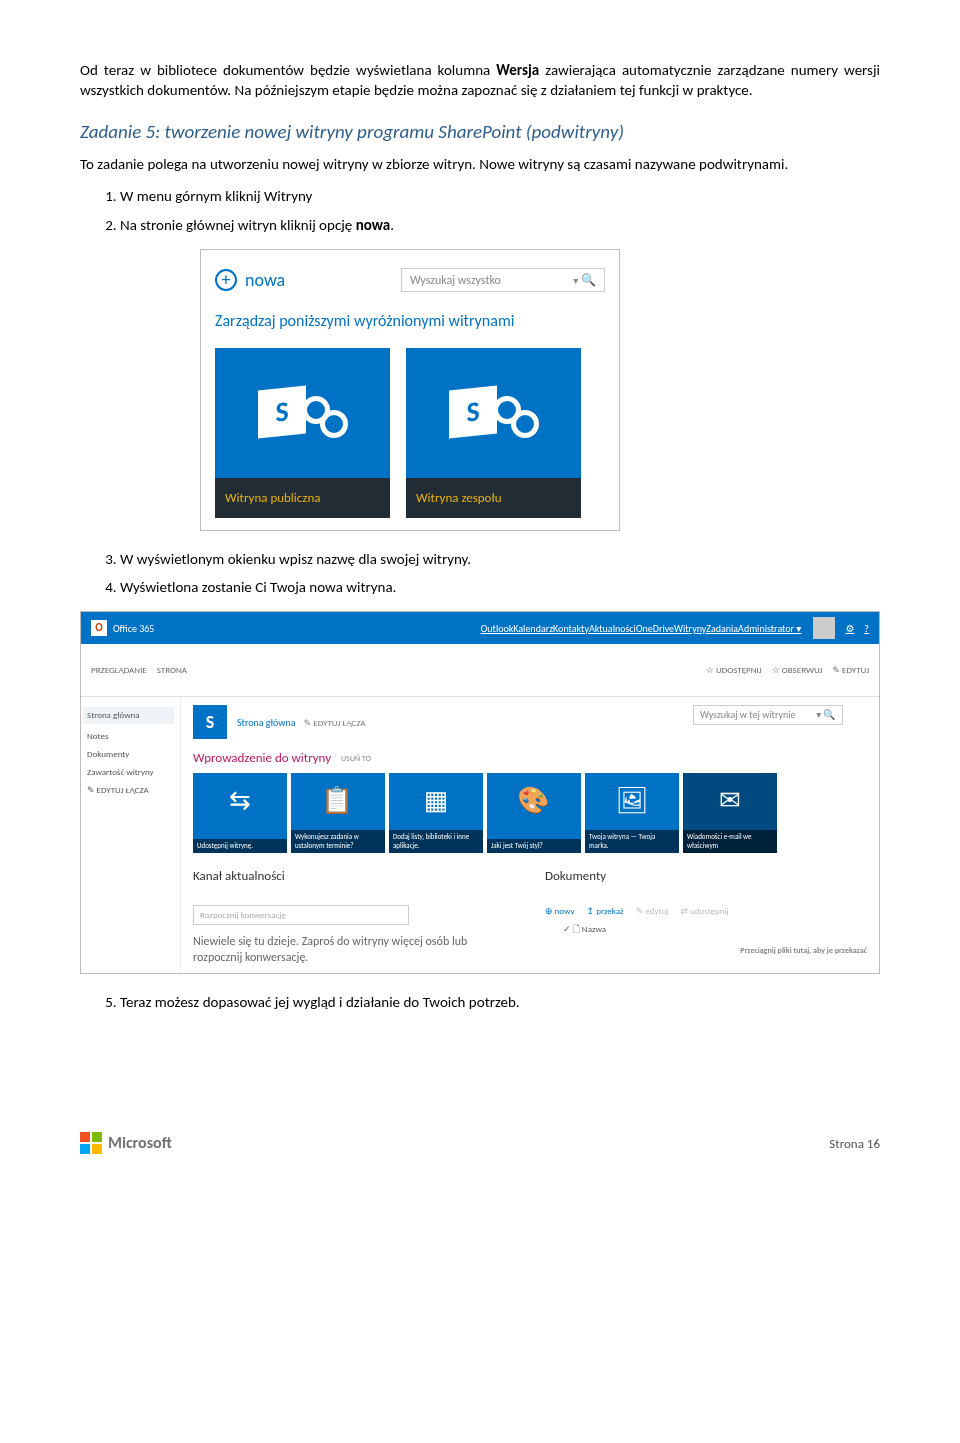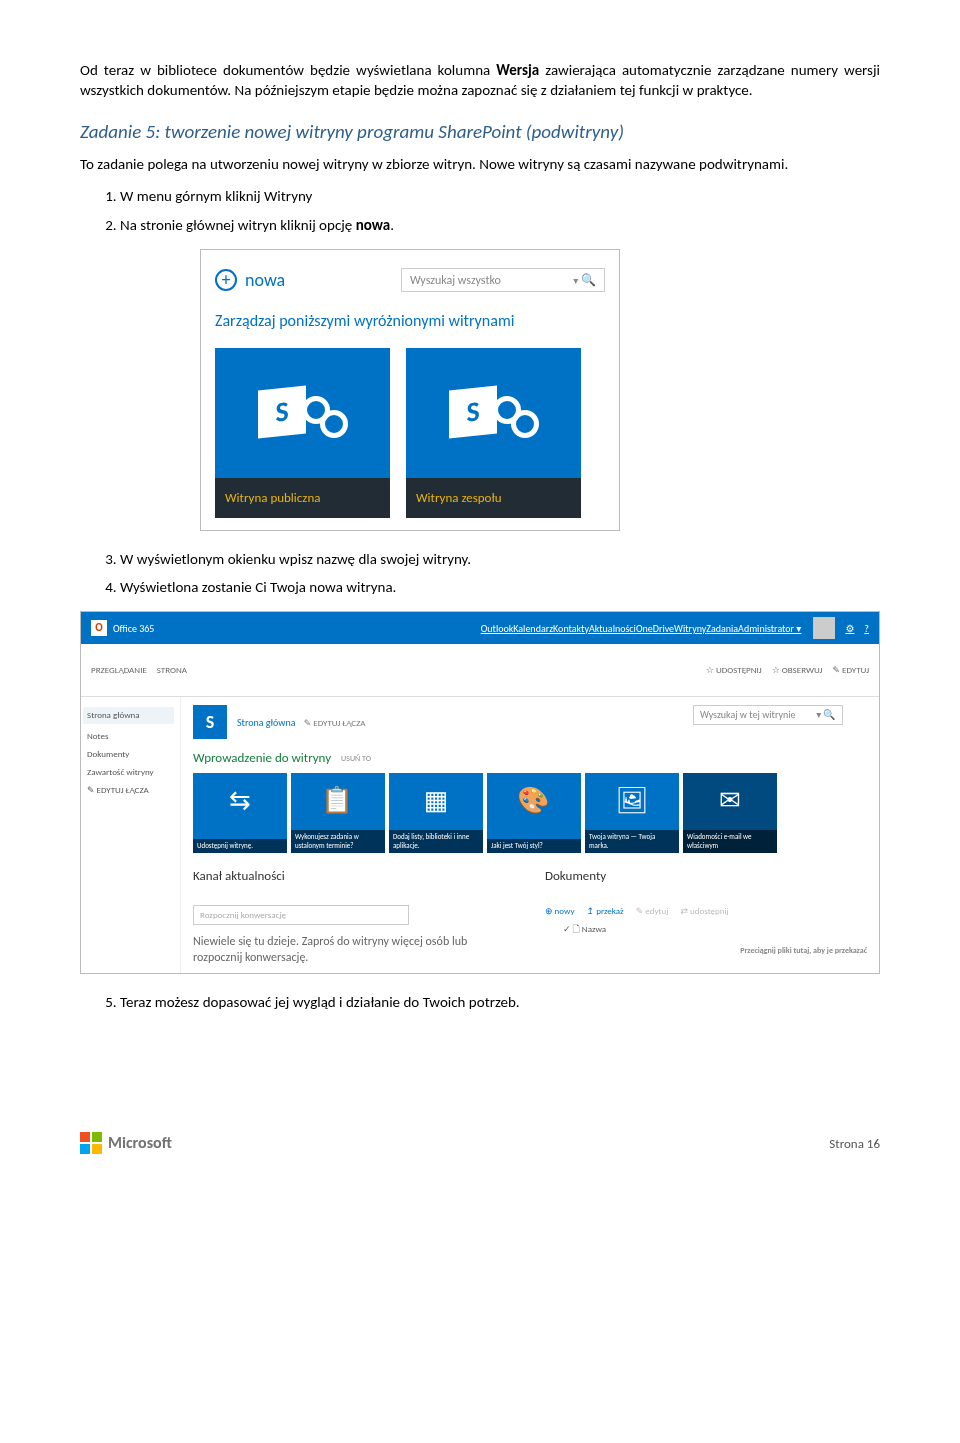--- a/index.html
+++ b/index.html
@@ -97,21 +97,21 @@
   .crumb { font-size:10px; color:#0072c6; }
   .edyt { font-size:9px; color:#777; margin-left:6px; }
   .big-title { font-size:24px; color:#333; font-weight:300; margin-top:2px; }
   .search2 {
     border:1px solid #ccc; color:#888; font-size:10px; padding:2px 6px;
     width:150px; display:flex; justify-content:space-between; align-items:center;
     position:absolute; right:24px;
   }
   .head-flex { display:flex; justify-content:space-between; align-items:flex-start; position:relative; }
   .intro-row { display:flex; align-items:center; gap:10px; margin:10px 0 6px 0; }
-  .intro-title { font-size:13px; color:#15803d; }
+  .intro-title { font-size:13px; color:#be185d; }
   .intro-remove { font-size:8px; color:#888; }
   .tiles2 { display:flex; gap:4px; }
   .tile2 {
     width:94px; height:80px; background:#0072c6; position:relative;
     display:flex; align-items:flex-end;
   }
   .tile2.dark-end { background:#004a80; }
   .tile2-cap {
     background:rgba(0,0,0,0.55); color:#fff; font-size:7px; width:100%;
     padding:3px 4px; line-height:1.2;

